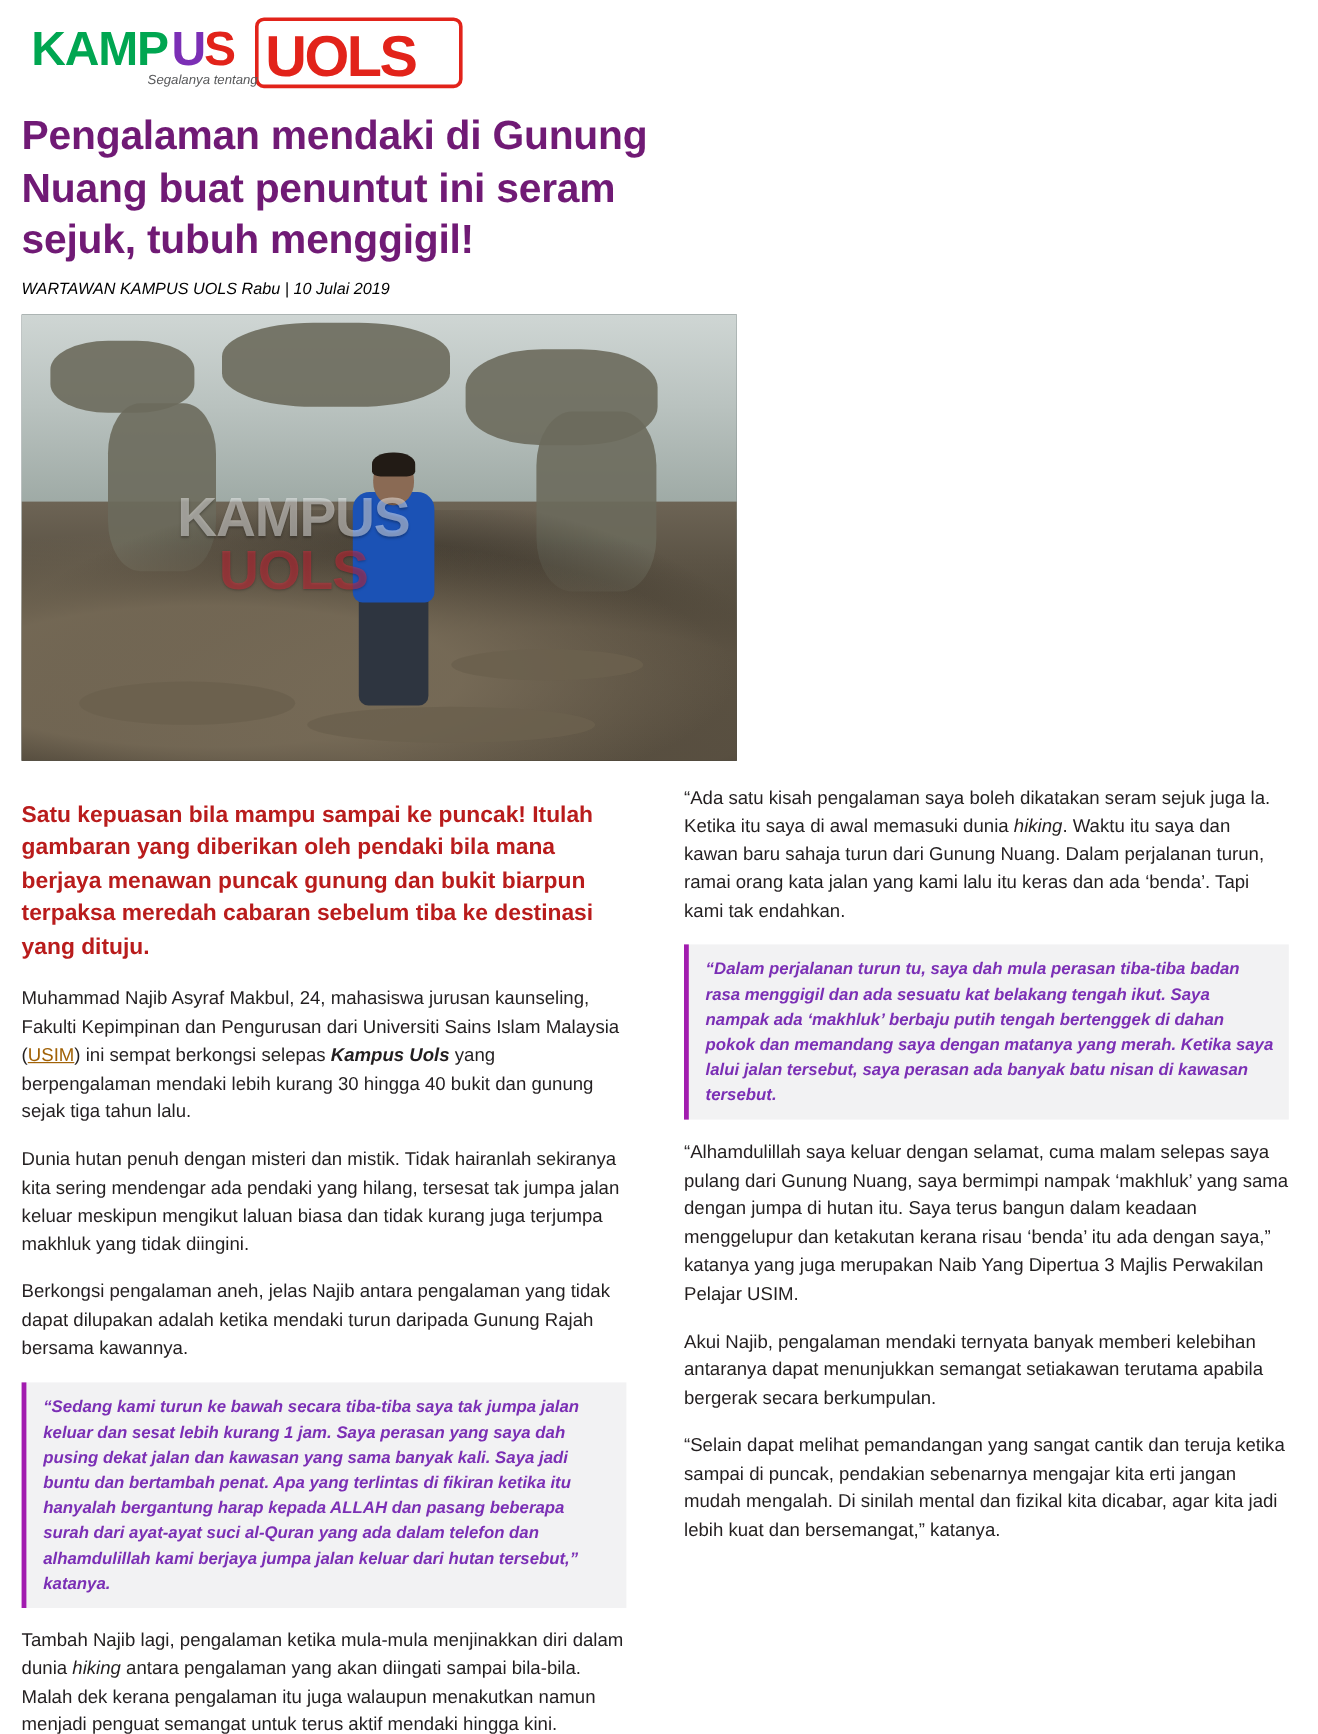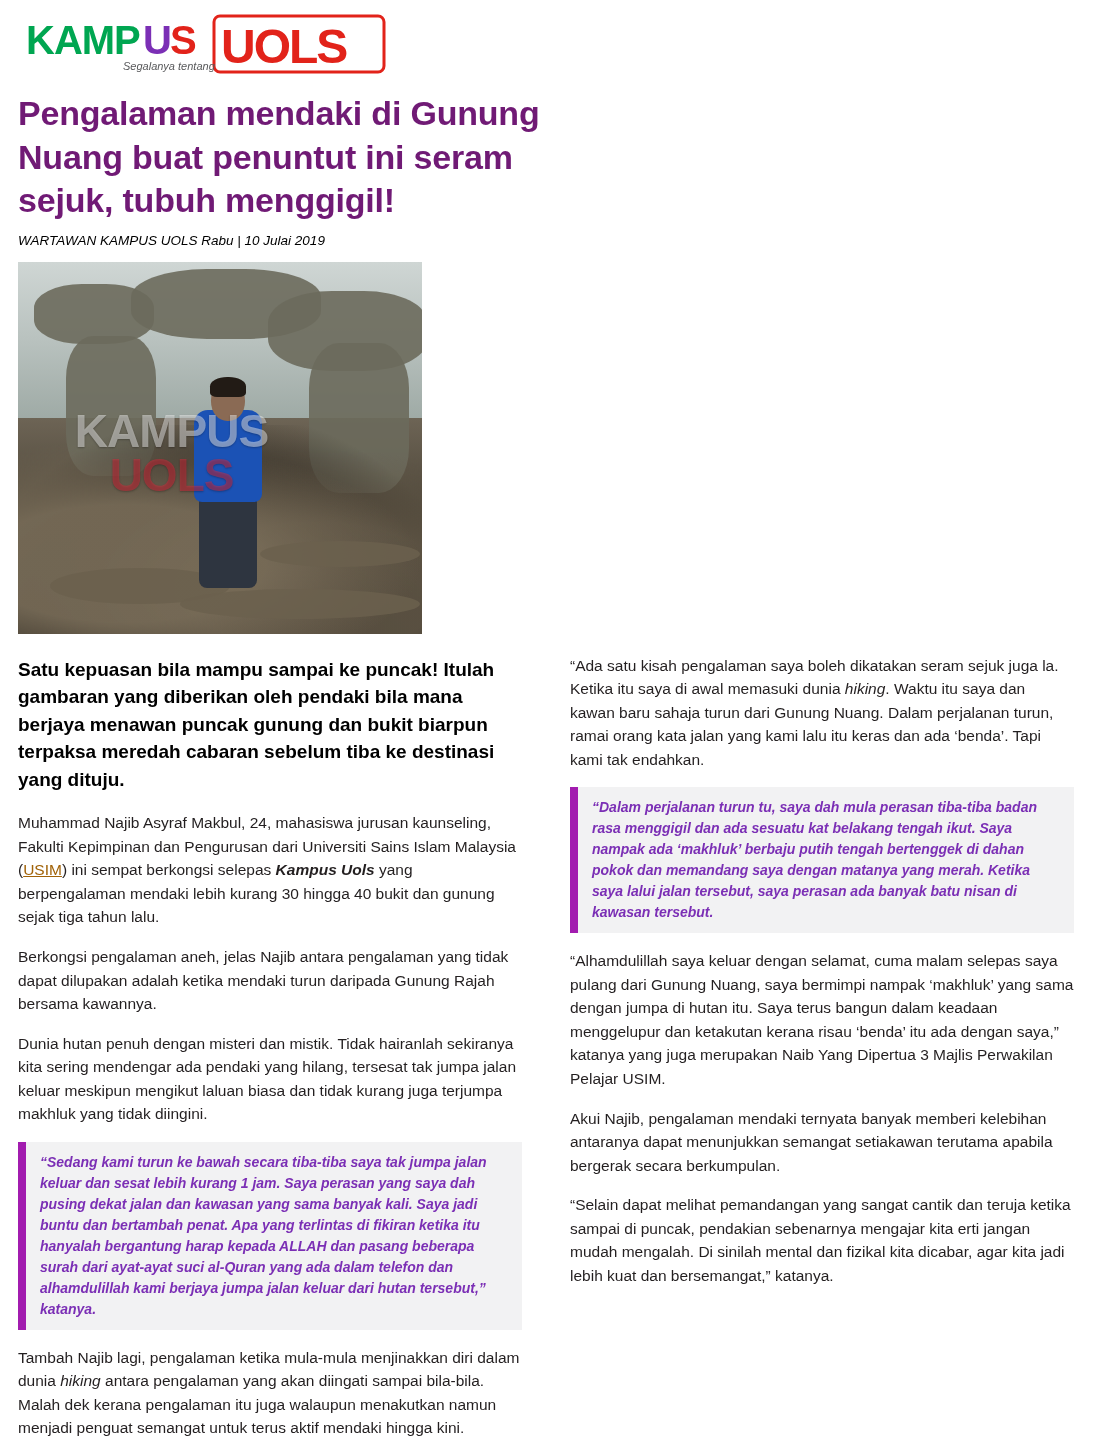--- a/index.html
+++ b/index.html
@@ -41,21 +41,21 @@
   }
   .byline {
     font-size: 13.5px;
     font-style: italic;
     color: #000000;
     margin-bottom: 14px;
   }
 
   
   .hero {
-    width: 404px;
+    width: 596px;
     height: 372px;
     position: relative;
     overflow: hidden;
     background: #5d6a6a;
     margin-bottom: 20px;
   }
   .hero .sky {
     position: absolute; left:0; top:0; width:100%; height:46%;
     background: linear-gradient(180deg,#cfd6d4 0%, #b9c2bf 45%, #9aa6a1 100%);
   }
@@ -122,31 +122,31 @@
   p.body {
     font-size: 15.5px;
     line-height: 1.52;
     margin: 0 0 16px 0;
     color: #231f20;
   }
   .lede {
     font-size: 19px;
     line-height: 1.45;
     font-weight: bold;
-    color: #000000;
-    margin: 2px 0 18px 0;
+    color: #b91c1c;
+    margin: 12px 0 18px 0;
   }
   .link { color:#a16207; }
   .bold-italic { font-weight:bold; font-style:italic; }
   .ital { font-style: italic; text-align: center; }
 
   blockquote.pull {
     margin: 0 0 16px 0;
     padding: 10px 12px 10px 14px;
-    border-left: 8px solid #a21caf;
+    border-left: 4px solid #a21caf;
     background: #f2f2f3;
     color: #7b2fb5;
     font-size: 14px;
     font-style: italic;
     font-weight: bold;
     line-height: 1.5;
   }
 </style>
 </head>
 <body>
@@ -194,22 +194,22 @@
 
   <div class="columns">
 
     <div class="col">
       <p class="lede">Satu kepuasan bila mampu sampai ke puncak! Itulah gambaran yang diberikan oleh pendaki bila mana berjaya menawan puncak gunung dan bukit biarpun terpaksa meredah cabaran sebelum tiba ke destinasi yang dituju.</p>
 
       <p class="body">
         <span>Muhammad Najib Asyraf Makbul, 24, mahasiswa jurusan kaunseling, Fakulti Kepimpinan dan Pengurusan dari Universiti Sains Islam Malaysia (</span><a class="link" href="#">USIM</a><span>) ini sempat berkongsi selepas </span><strong class="bold-italic">Kampus Uols</strong><span> yang berpengalaman mendaki lebih kurang 30 hingga 40 bukit dan gunung sejak tiga tahun lalu.</span>
       </p>
 
+      <p class="body">Dunia hutan penuh dengan misteri dan mistik. Tidak hairanlah sekiranya kita sering mendengar ada pendaki yang hilang, tersesat tak jumpa jalan keluar meskipun mengikut laluan biasa dan tidak kurang juga terjumpa makhluk yang tidak diingini.</p>
       <p class="body">Berkongsi pengalaman aneh, jelas Najib antara pengalaman yang tidak dapat dilupakan adalah ketika mendaki turun daripada Gunung Rajah bersama kawannya.</p>
-      <p class="body">Dunia hutan penuh dengan misteri dan mistik. Tidak hairanlah sekiranya kita sering mendengar ada pendaki yang hilang, tersesat tak jumpa jalan keluar meskipun mengikut laluan biasa dan tidak kurang juga terjumpa makhluk yang tidak diingini.</p>
 
       <blockquote class="pull">“Sedang kami turun ke bawah secara tiba-tiba saya tak jumpa jalan keluar dan sesat lebih kurang 1 jam. Saya perasan yang saya dah pusing dekat jalan dan kawasan yang sama banyak kali. Saya jadi buntu dan bertambah penat. Apa yang terlintas di fikiran ketika itu hanyalah bergantung harap kepada ALLAH dan pasang beberapa surah dari ayat-ayat suci al-Quran yang ada dalam telefon dan alhamdulillah kami berjaya jumpa jalan keluar dari hutan tersebut,” katanya.</blockquote>
 
       <p class="body">
         <span>Tambah Najib lagi, pengalaman ketika mula-mula menjinakkan diri dalam dunia </span><em class="ital">hiking</em><span> antara pengalaman yang akan diingati sampai bila-bila. Malah dek kerana pengalaman itu juga walaupun menakutkan namun menjadi penguat semangat untuk terus aktif mendaki hingga kini.</span>
       </p>
     </div>
 
     <div class="col">
       <p class="body">

